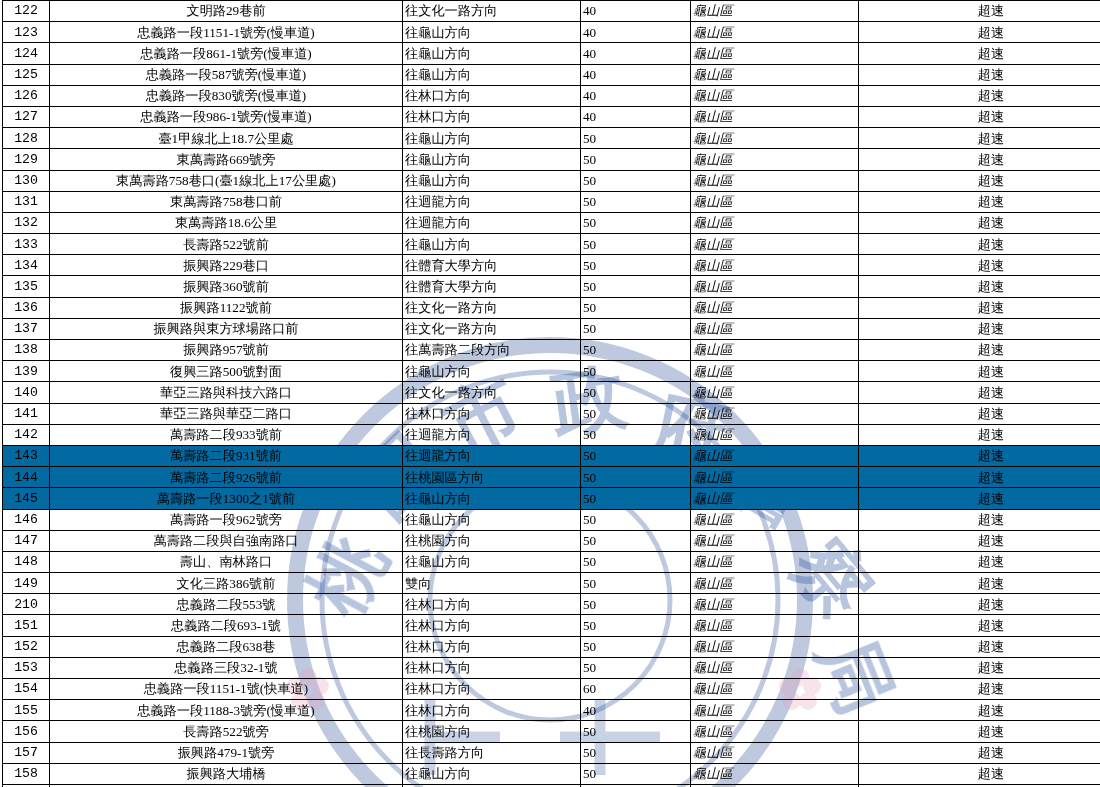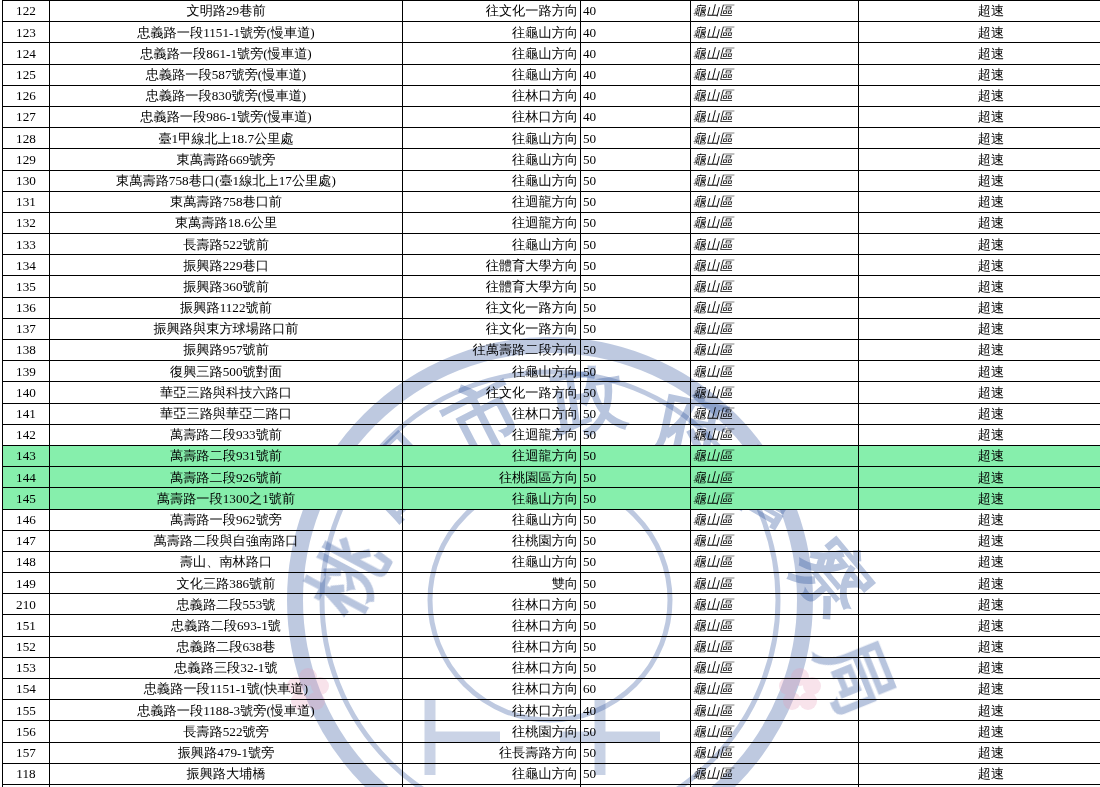--- a/index.html
+++ b/index.html
@@ -41,27 +41,27 @@
   table.grid td {
     border: 1px solid #000000;
     font-size: 13.2px;
     line-height: 1;
     height: 20.2px;
     padding: 0 2px;
     white-space: nowrap;
     overflow: hidden;
     background: transparent;
   }
-  td.c-no      { width: 42px;  text-align: center; }
+  td.c-no      { width: 42px;  text-align: center; font-family: Liberation Mono, monospace; }
   td.c-loc     { width: 348px; text-align: center; padding-left: 6px; }
-  td.c-dir     { width: 173px; text-align: right; padding-left: 6px; }
+  td.c-dir     { width: 173px; text-align: left; padding-left: 6px; }
   td.c-spd     { width: 105px; }
   td.c-dist    { width: 163px; text-align: left; font-style: italic; }
   td.c-type    { width: 260px; text-align: center; }
-  tr.hl td { background: #86efac; }
+  tr.hl td { background: #0369a1; }
 </style>
 </head>
 <body>
 
 <svg id="watermark" viewBox="0 0 1100 787" xmlns="http://www.w3.org/2000/svg">
   <g opacity="0.30">
     <circle cx="550" cy="600" r="255" fill="none" stroke="#2a4f9b" stroke-width="16"></circle>
     <circle cx="550" cy="600" r="228" fill="none" stroke="#2a4f9b" stroke-width="5"></circle>
     <circle cx="550" cy="600" r="120" fill="none" stroke="#2a4f9b" stroke-width="5"></circle>
   </g>
@@ -382,21 +382,21 @@
         </tr>
         <tr>
           <td class="c-no">157</td>
           <td class="c-loc">振興路479-1號旁</td>
           <td class="c-dir">往長壽路方向</td>
           <td class="c-spd">50</td>
           <td class="c-dist">龜山區</td>
           <td class="c-type">超速</td>
         </tr>
         <tr>
-          <td class="c-no">118</td>
+          <td class="c-no">158</td>
           <td class="c-loc">振興路大埔橋</td>
           <td class="c-dir">往龜山方向</td>
           <td class="c-spd">50</td>
           <td class="c-dist">龜山區</td>
           <td class="c-type">超速</td>
         </tr>
         <tr>
           <td class="c-no">159</td>
           <td class="c-loc">振興路大埔橋</td>
           <td class="c-dir">往龜山方向</td>

